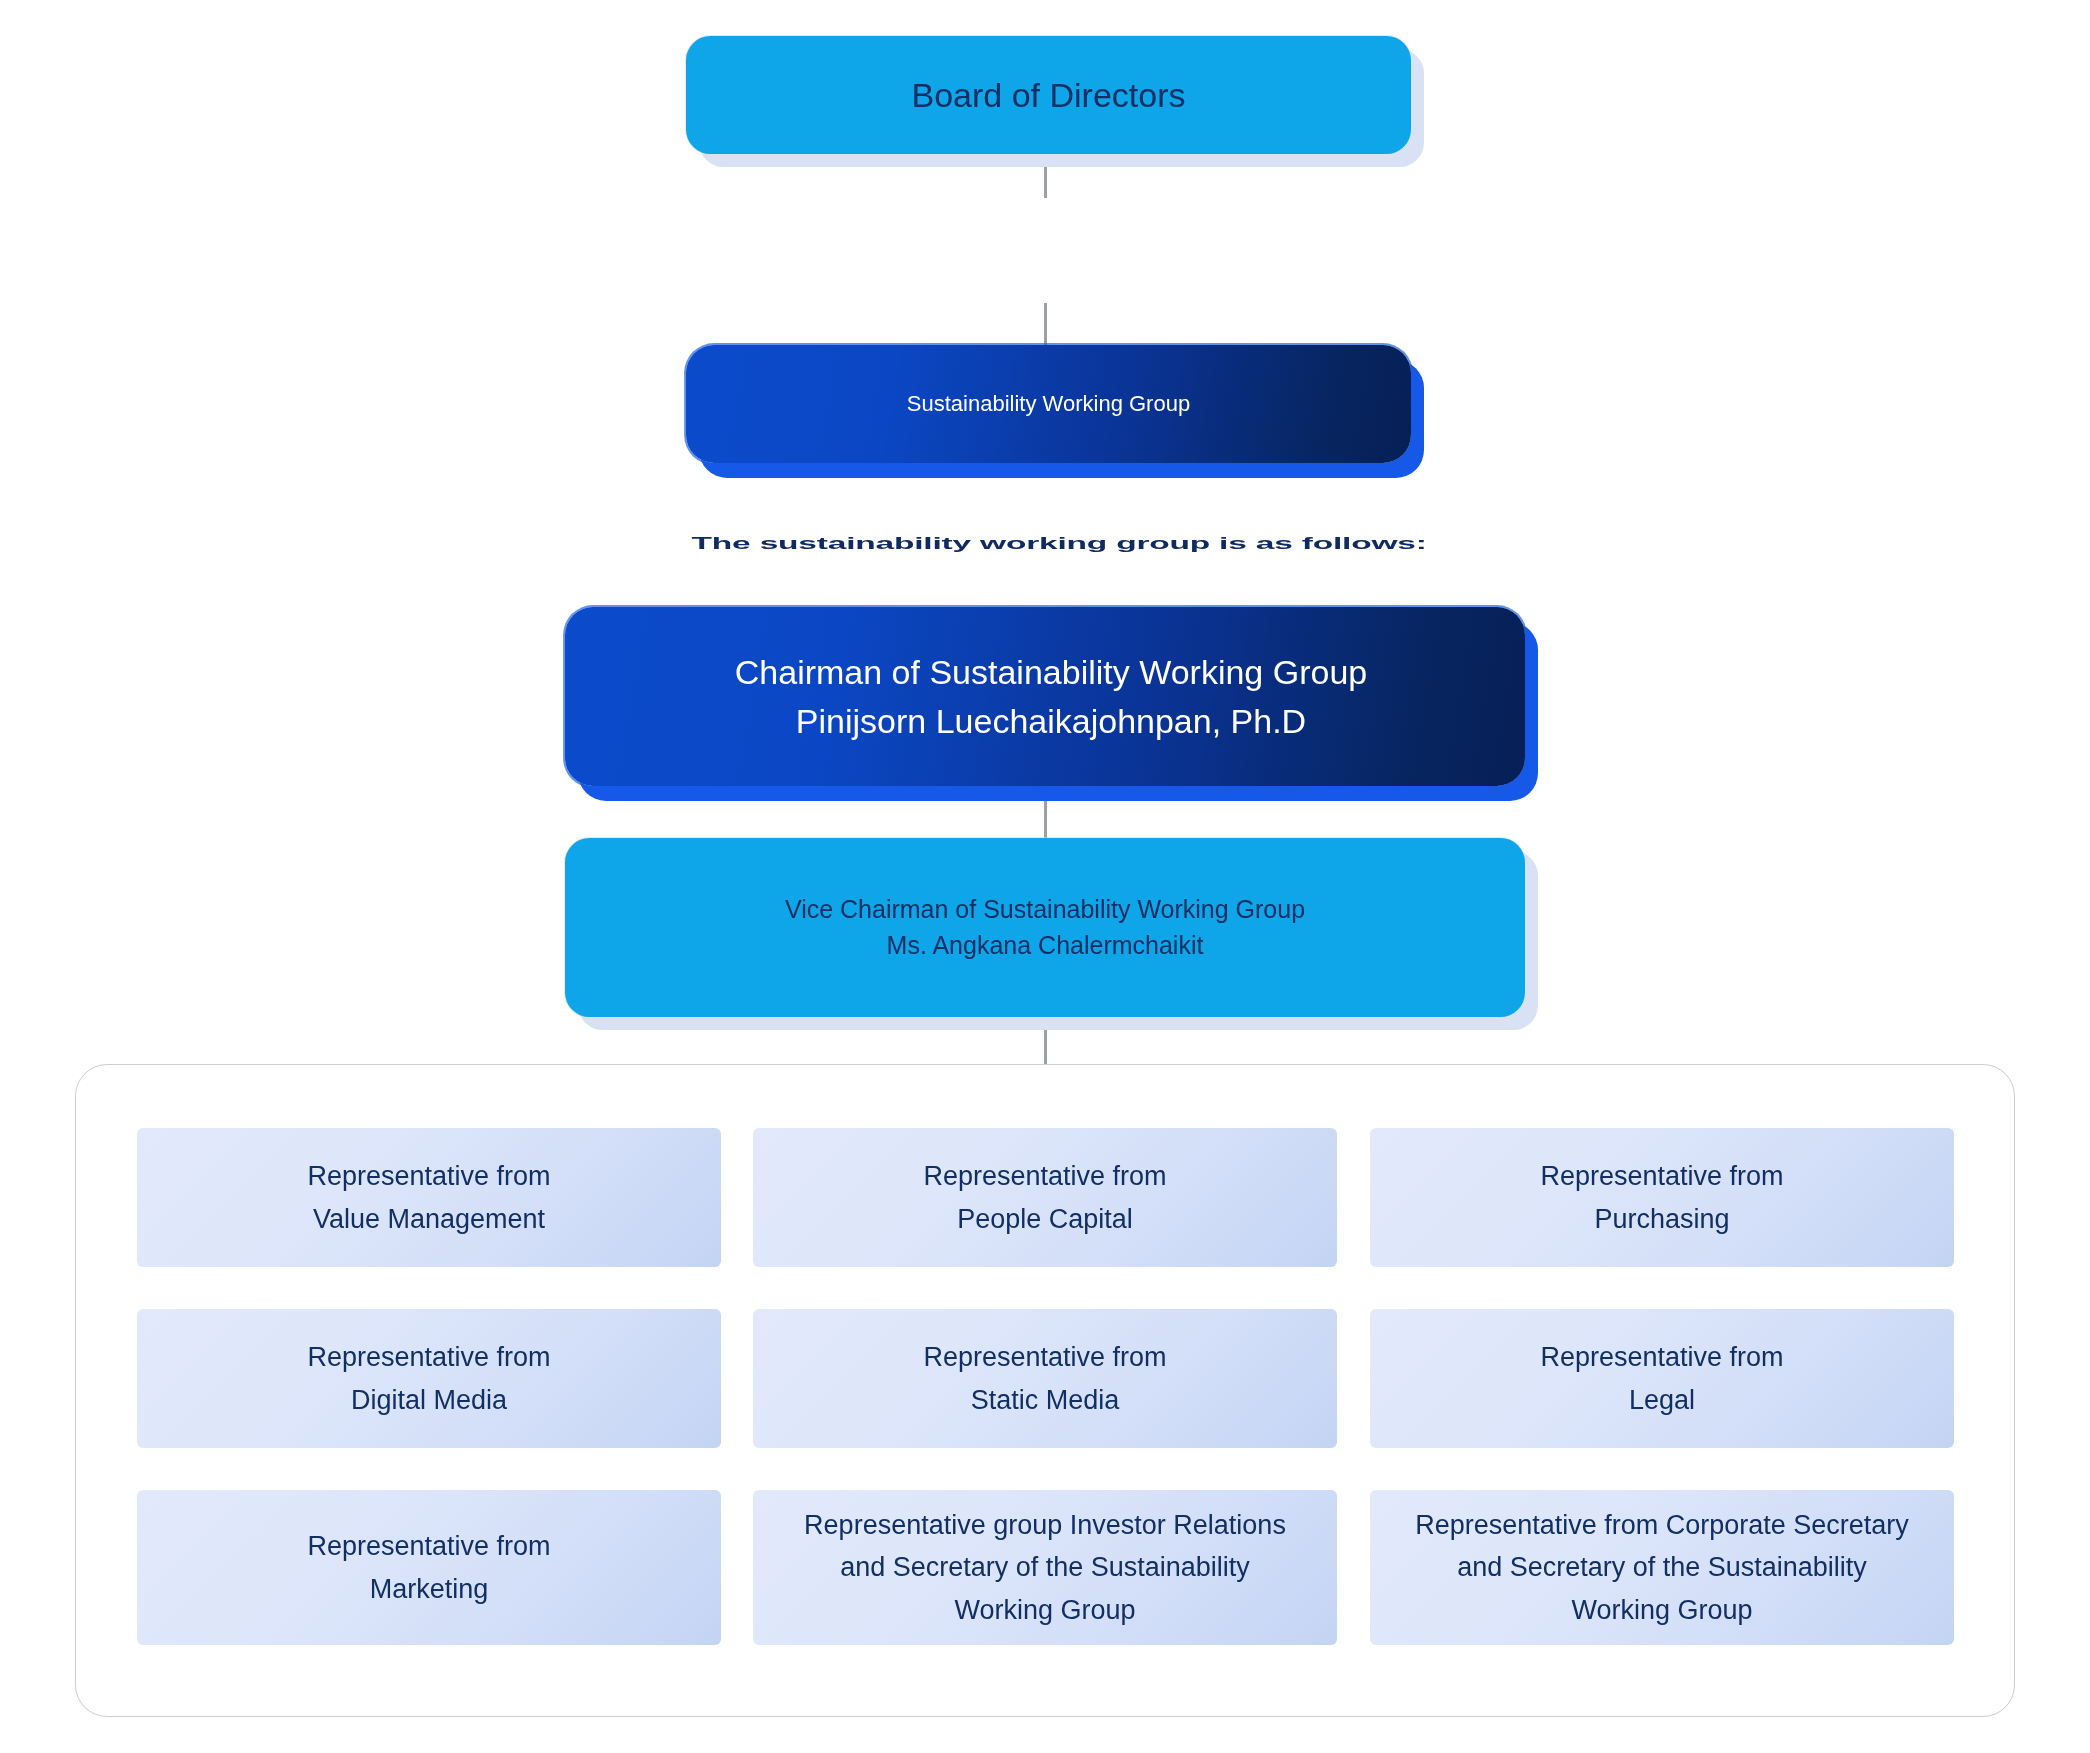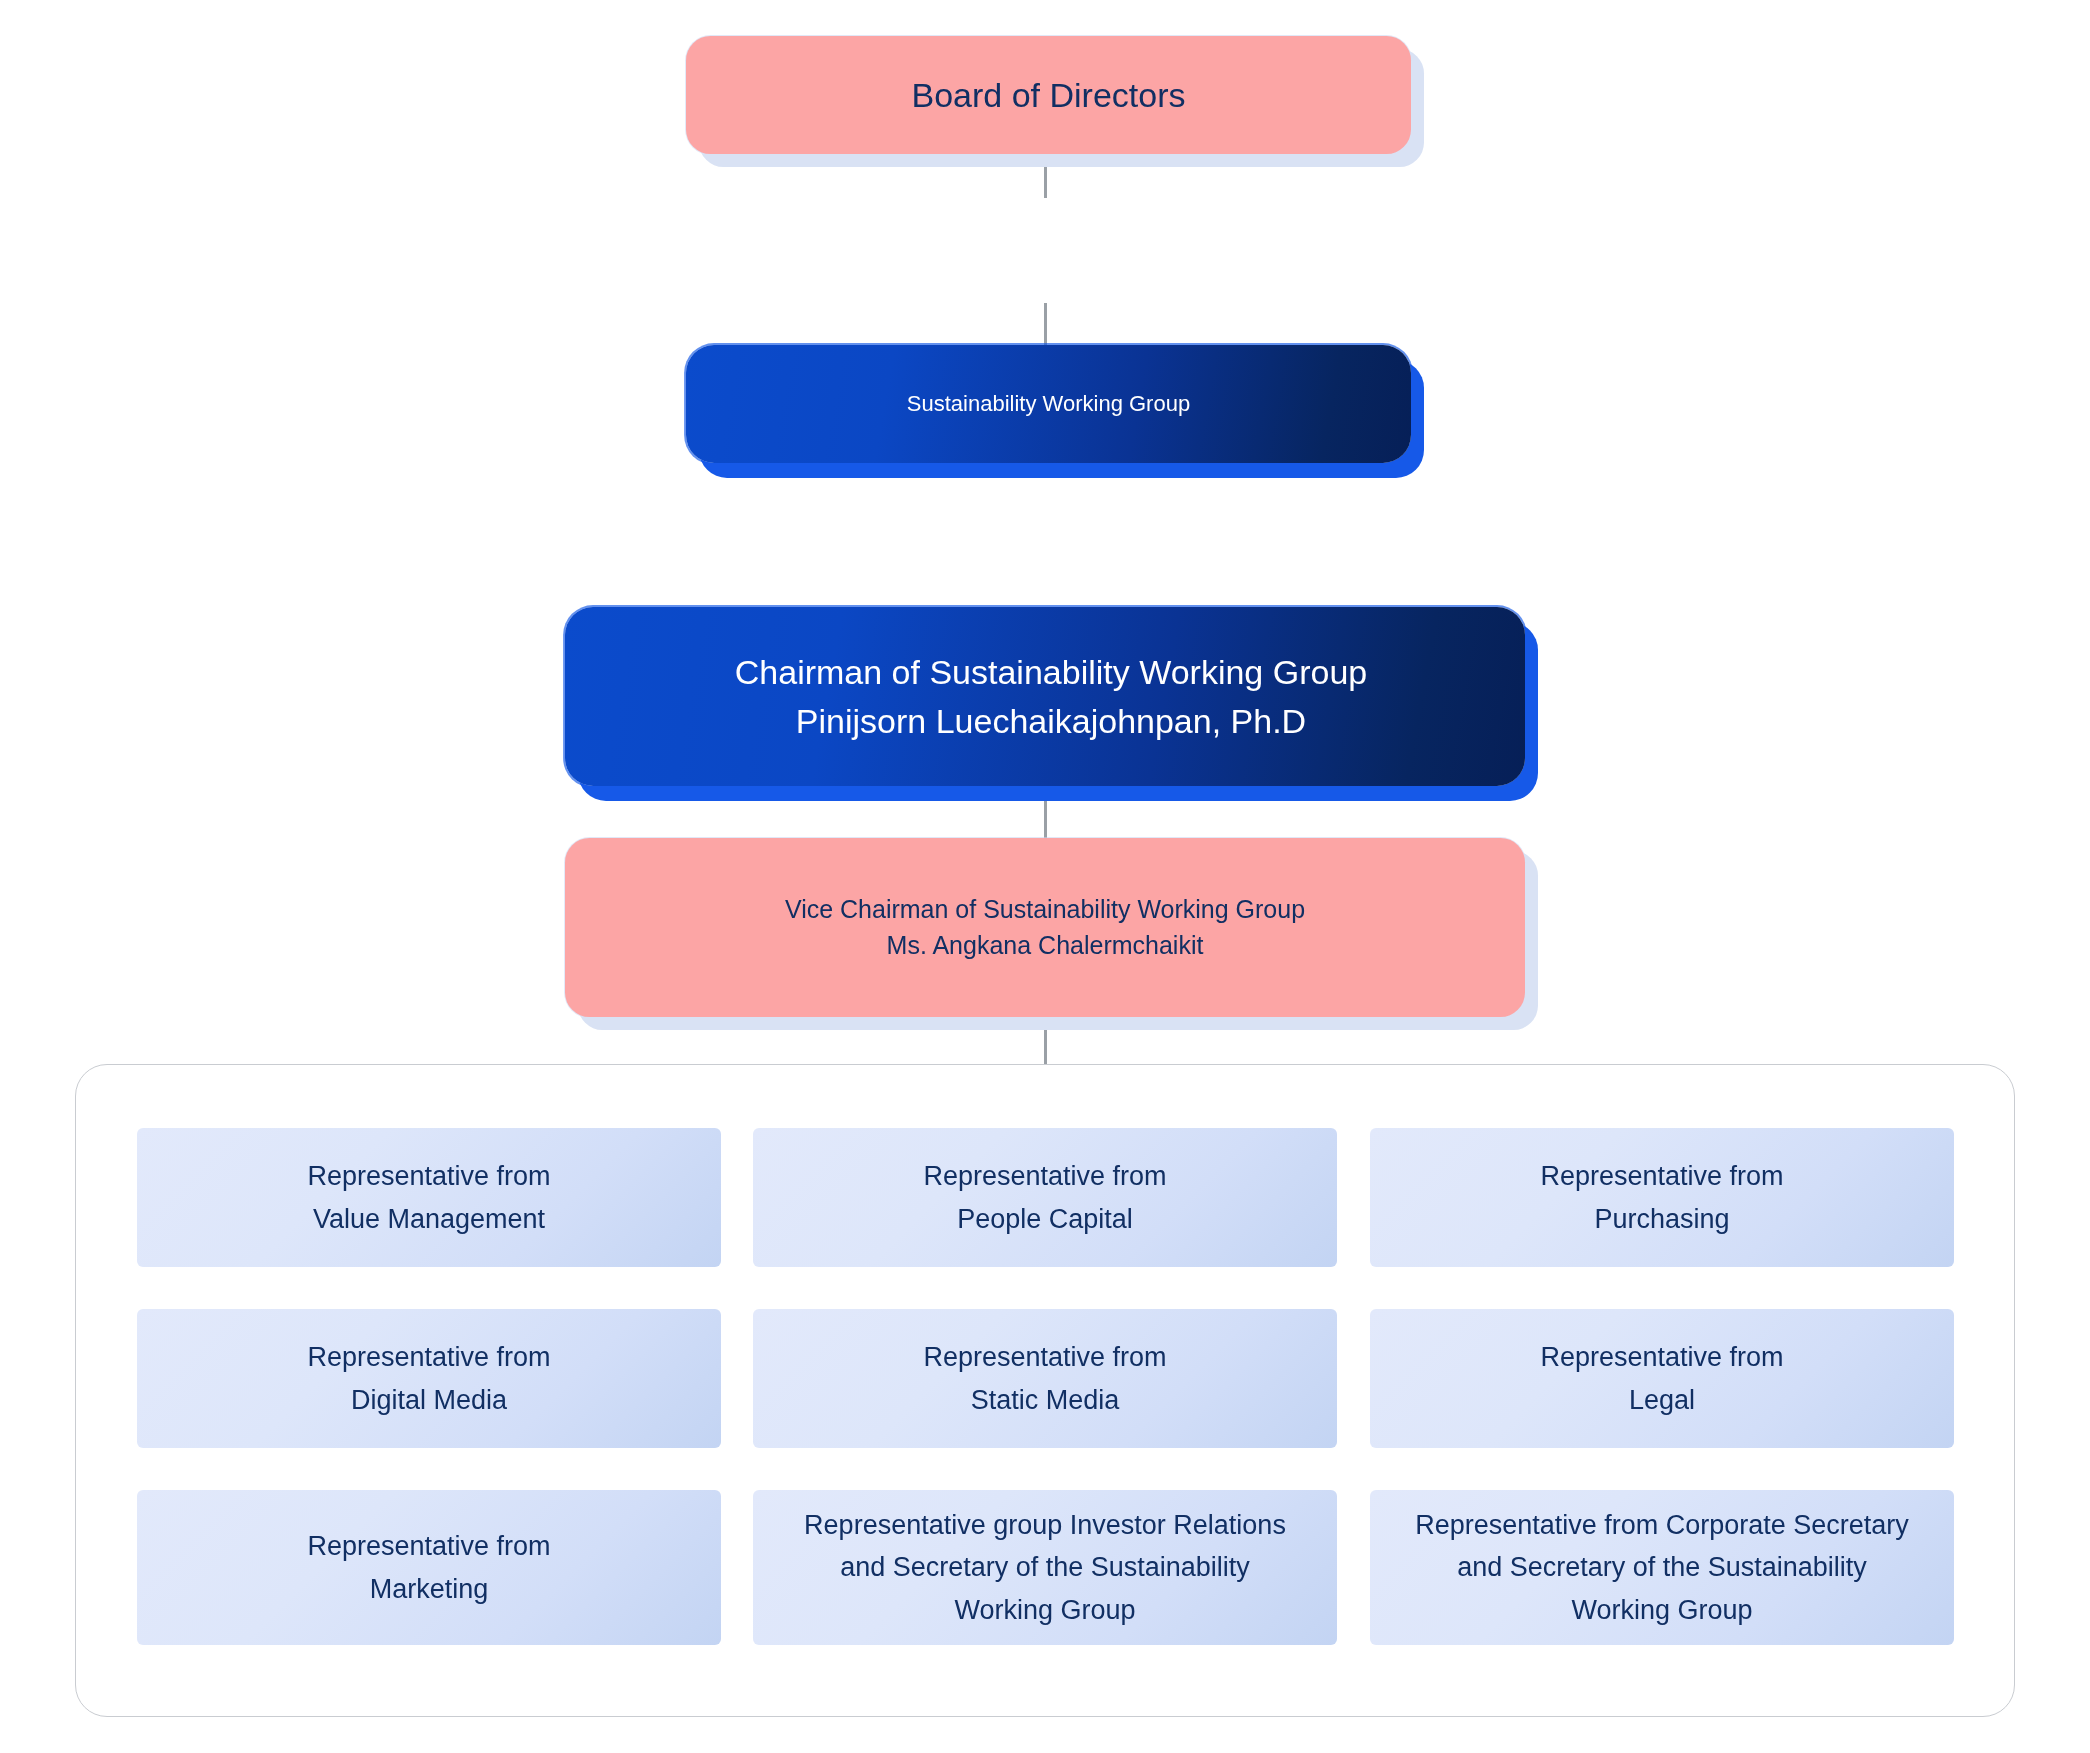--- a/index.html
+++ b/index.html
@@ -37,21 +37,21 @@
     z-index: 2;
   }
 
   .card .label {
     white-space: pre-line;
     line-height: 1.42;
   }
 
   
   .card-white {
-    background: #fca5a5;
+    background: #0ea5e9;
     border-radius: 24.5px;
     box-shadow: 13px 13px 0 0 #d9e2f4, 0 0 0 0.9px rgba(200,214,240,0.55);
     color: #112F63;
   }
 
   
   .card-blue {
     background: linear-gradient(100deg, #0b4bcc 0%, #0b47c4 28%, #0a3394 62%, #072560 88%, #061f57 100%);
     border-radius: 28px;
     box-shadow: 13px 15px 0 0 #1659e8, 0 0 0 1.9px rgba(16,86,230,0.65);
@@ -149,20 +149,23 @@
 
   <div class="card card-white" id="box-board">
     <span class="label">Board of Directors</span>
   </div>
 
 
   <div class="card card-blue" id="box-swg">
     <span class="label">Sustainability Working Group</span>
   </div>
 
+  <div id="banner">
+    <span class="label">The sustainability working group is as follows:</span>
+  </div>
 
   <div class="card card-blue" id="box-chairman">
     <span class="label">Chairman of Sustainability Working Group
 Pinijsorn Luechaikajohnpan, Ph.D</span>
   </div>
 
   <div class="card card-white" id="box-vice">
     <span class="label">Vice Chairman of Sustainability Working Group
 Ms. Angkana Chalermchaikit</span>
   </div>

